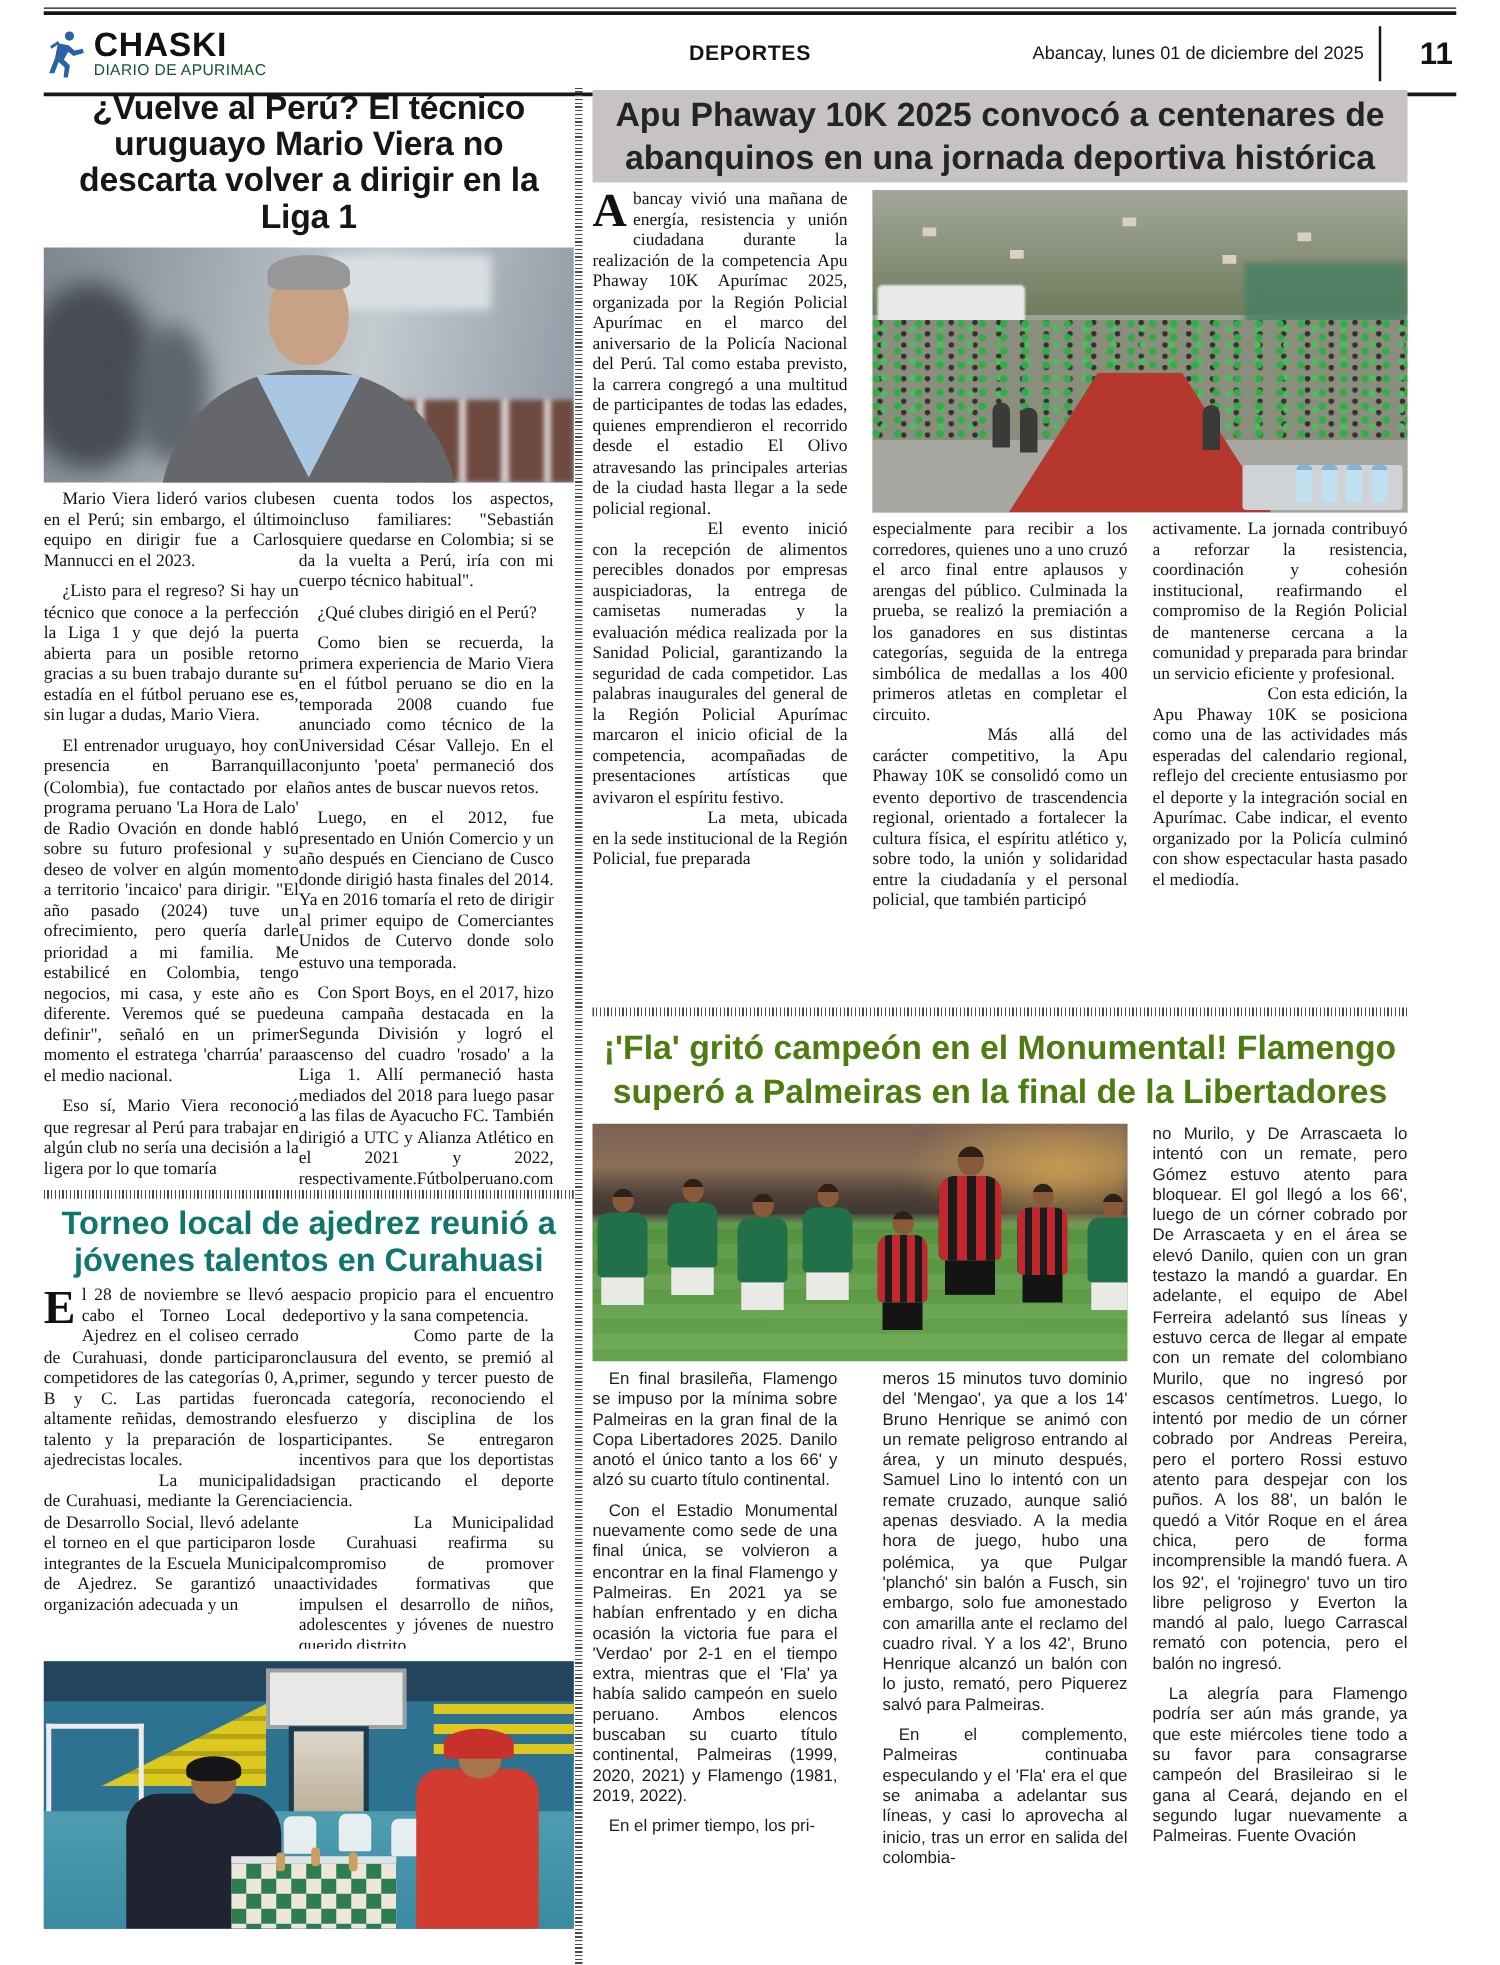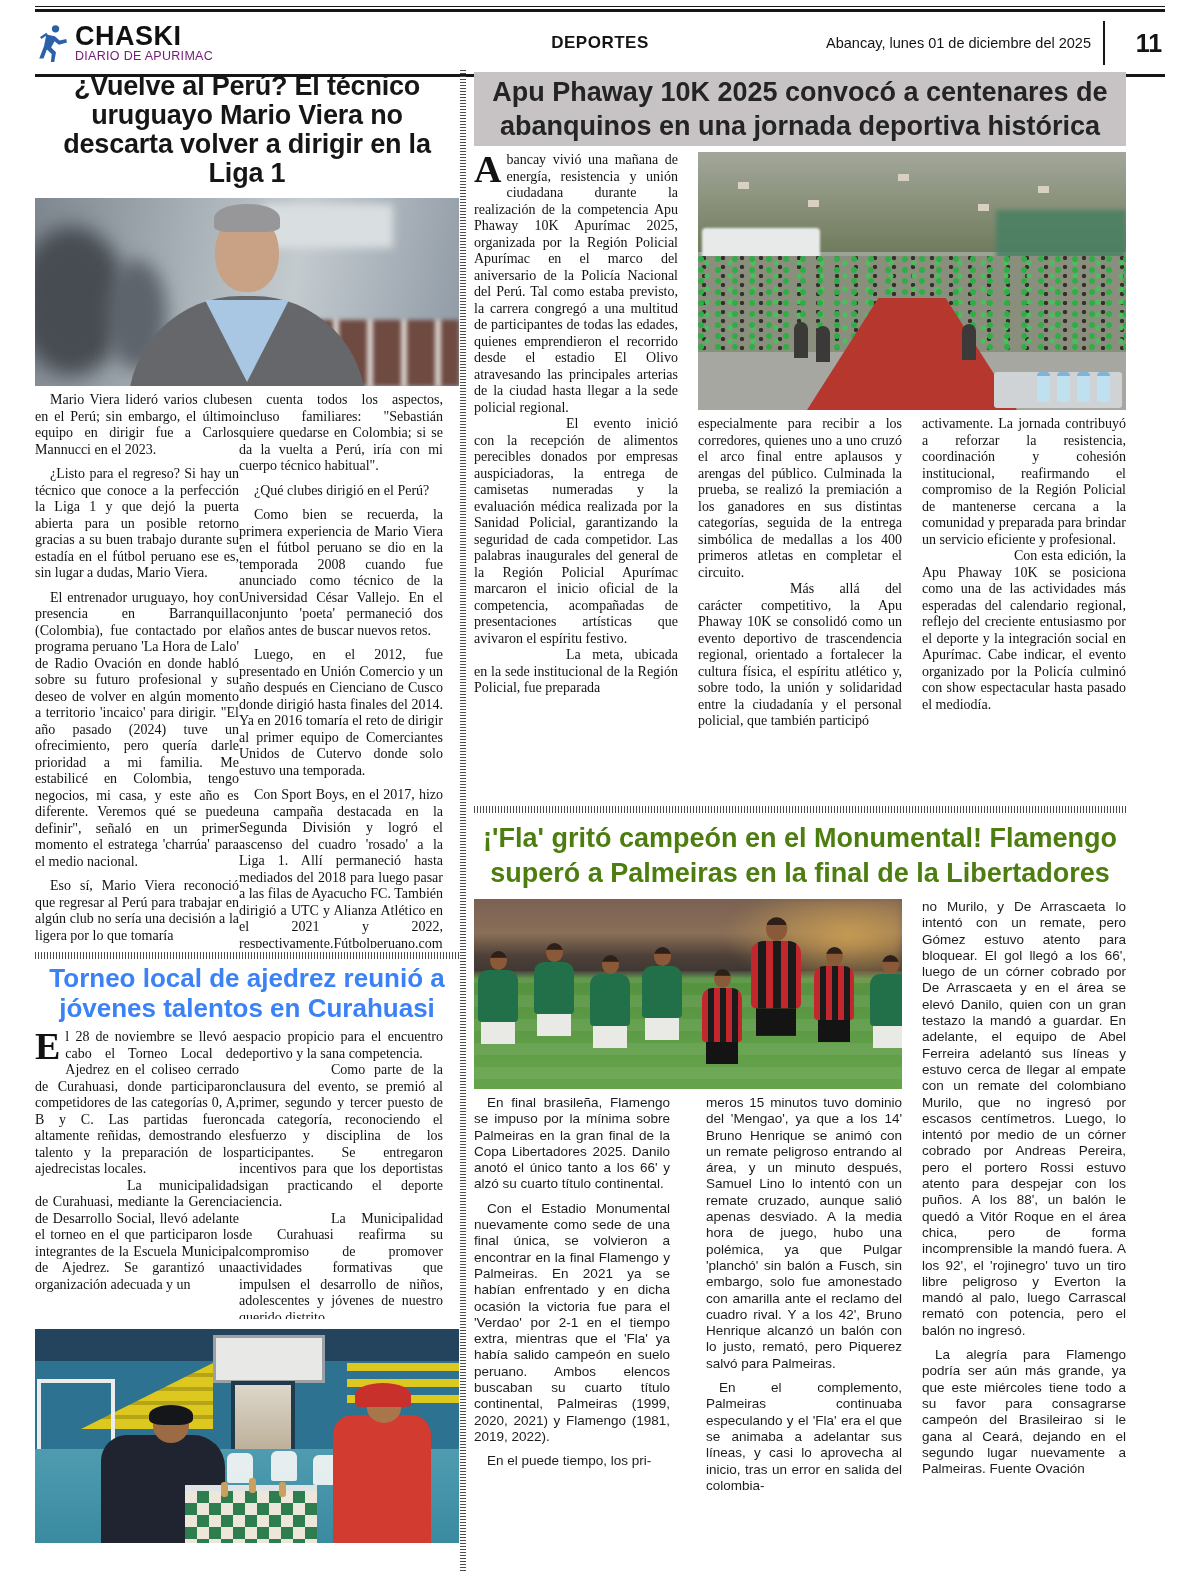--- a/index.html
+++ b/index.html
@@ -7,40 +7,40 @@
         font-family:"Liberation Sans",sans-serif;color:#141414;}
 
   
   .header{position:absolute;left:35px;right:35px;top:6px;}
   .rule-thin{height:1px;background:#161616;margin-bottom:2px;}
   .rule-thick{height:3px;background:#161616;}
   .header-inner{position:relative;display:flex;align-items:center;height:62px;}
   .brand{display:flex;align-items:center;gap:6px;}
   .logo-svg{width:34px;height:40px;flex:0 0 auto;}
   .brand-name{font:700 27px/25px "Liberation Sans",sans-serif;letter-spacing:.5px;color:#111;}
-  .brand-sub{font:400 12.5px/14px "Liberation Sans",sans-serif;color:#701a75;letter-spacing:.3px;}
+  .brand-sub{font:400 12.5px/14px "Liberation Sans",sans-serif;color:#14532d;letter-spacing:.3px;}
   .section{position:absolute;left:0;right:0;text-align:center;font:700 17px/20px "Liberation Sans",sans-serif;letter-spacing:.5px;}
   .hright{margin-left:auto;display:flex;align-items:center;height:100%;}
   .dateline{font:400 14.5px/18px "Liberation Sans",sans-serif;padding-right:12px;}
   .pagenum-sep{width:2px;height:44px;background:#161616;}
   .pagenum{font:700 25px/28px "Liberation Sans",sans-serif;padding-left:28px;width:32px;text-align:center;}
 
   
   .hatch-v{position:absolute;left:460px;top:70px;bottom:0;width:6px;
     background-image:repeating-linear-gradient(180deg,#4a4a4a 0 1px,transparent 1px 3px);}
   .hatch-h{height:7px;margin:4px 0;
     background-image:repeating-linear-gradient(90deg,#4a4a4a 0 1px,transparent 1px 3px);}
 
   
   .block-left{position:absolute;left:35px;top:72px;width:424px;}
   .block-right{position:absolute;left:474px;top:72px;width:652px;}
 
   .title-a1{font:700 27px/29px "Liberation Sans",sans-serif;text-align:center;margin:0;color:#161616;letter-spacing:-.2px;}
   .banner-a2{background:#c7c3c5;font:700 27px/34px "Liberation Sans",sans-serif;text-align:center;color:#242424;padding:3px 8px;margin:0;}
-  .title-a3{font:700 26px/30px "Liberation Sans",sans-serif;text-align:center;margin:0;color:#3b82f6;}
+  .title-a3{font:700 26px/30px "Liberation Sans",sans-serif;text-align:center;margin:0;color:#0f766e;}
   .title-a4{font:700 27px/35px "Liberation Sans",sans-serif;text-align:center;margin:8px 0 0;color:#4d7c0f;}
 
   .cols{display:flex;}
   .cols-l{}
   .cols-r{gap:20px;}
   .col{width:204px;overflow:hidden;}
   .wide{width:428px;}
 
   .viera-cols{height:556px;margin-top:6px;}
   .ajedrez-cols{height:290px;margin-top:6px;}
@@ -321,21 +321,21 @@
           <div class="pf-p" style="left:396px;top:56px;">
               <span class="pf-head"></span>
               <span class="pf-jg"></span>
               <span class="pf-sw"></span>
             </div>
         </div>
         <div class="cols cols-r fla-subcols">
           <div class="col">
             <p>En final brasileña, Flamengo se impuso por la mínima sobre Palmeiras en la gran final de la Copa Libertadores 2025. Danilo anotó el único tanto a los 66' y alzó su cuarto título continental.</p>
             <p>Con el Estadio Monumental nuevamente como sede de una final única, se volvieron a encontrar en la final Flamengo y Palmeiras. En 2021 ya se habían enfrentado y en dicha ocasión la victoria fue para el 'Verdao' por 2-1 en el tiempo extra, mientras que el 'Fla' ya había salido campeón en suelo peruano. Ambos elencos buscaban su cuarto título continental, Palmeiras (1999, 2020, 2021) y Flamengo (1981, 2019, 2022).</p>
-            <p>En el puede tiempo, los pri-</p>
+            <p>En el primer tiempo, los pri-</p>
           </div>
           <div class="col">
             <p class="cont">meros 15 minutos tuvo dominio del 'Mengao', ya que a los 14' Bruno Henrique se animó con un remate peligroso entrando al área, y un minuto después, Samuel Lino lo intentó con un remate cruzado, aunque salió apenas desviado. A la media hora de juego, hubo una polémica, ya que Pulgar 'planchó' sin balón a Fusch, sin embargo, solo fue amonestado con amarilla ante el reclamo del cuadro rival. Y a los 42', Bruno Henrique alcanzó un balón con lo justo, remató, pero Piquerez salvó para Palmeiras.</p>
             <p>En el complemento, Palmeiras continuaba especulando y el 'Fla' era el que se animaba a adelantar sus líneas, y casi lo aprovecha al inicio, tras un error en salida del colombia-</p>
           </div>
         </div>
       </div>
       <div class="col" style="height:604px;">
         <p class="cont">no Murilo, y De Arrascaeta lo intentó con un remate, pero Gómez estuvo atento para bloquear. El gol llegó a los 66', luego de un córner cobrado por De Arrascaeta y en el área se elevó Danilo, quien con un gran testazo la mandó a guardar. En adelante, el equipo de Abel Ferreira adelantó sus líneas y estuvo cerca de llegar al empate con un remate del colombiano Murilo, que no ingresó por escasos centímetros. Luego, lo intentó por medio de un córner cobrado por Andreas Pereira, pero el portero Rossi estuvo atento para despejar con los puños. A los 88', un balón le quedó a Vitór Roque en el área chica, pero de forma incomprensible la mandó fuera. A los 92', el 'rojinegro' tuvo un tiro libre peligroso y Everton la mandó al palo, luego Carrascal remató con potencia, pero el balón no ingresó.</p>
         <p>La alegría para Flamengo podría ser aún más grande, ya que este miércoles tiene todo a su favor para consagrarse campeón del Brasileirao si le gana al Ceará, dejando en el segundo lugar nuevamente a Palmeiras. Fuente Ovación</p>

